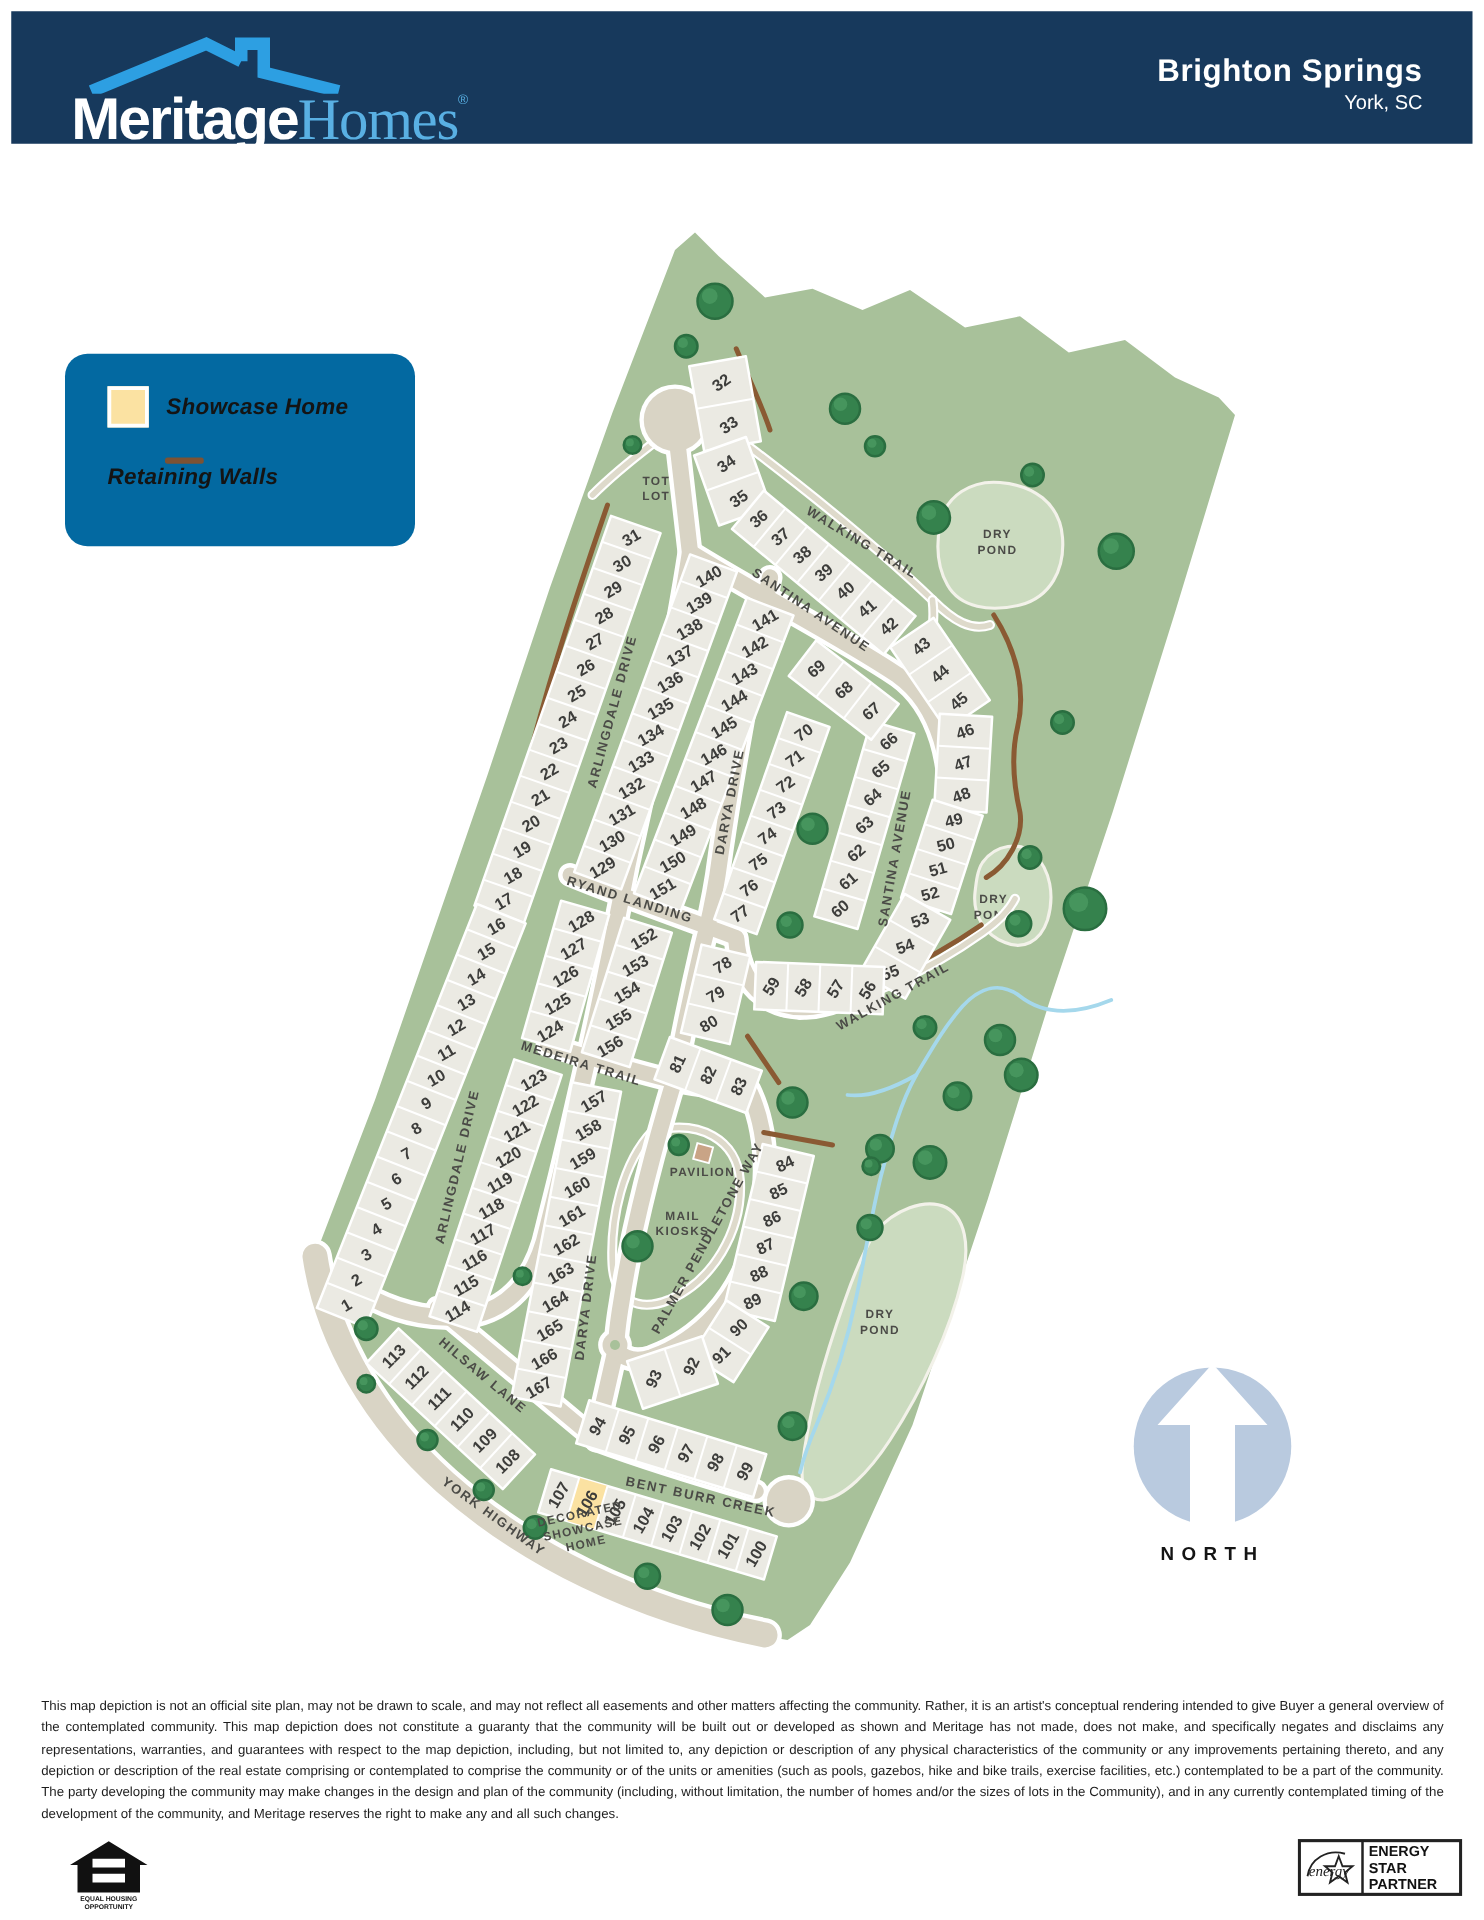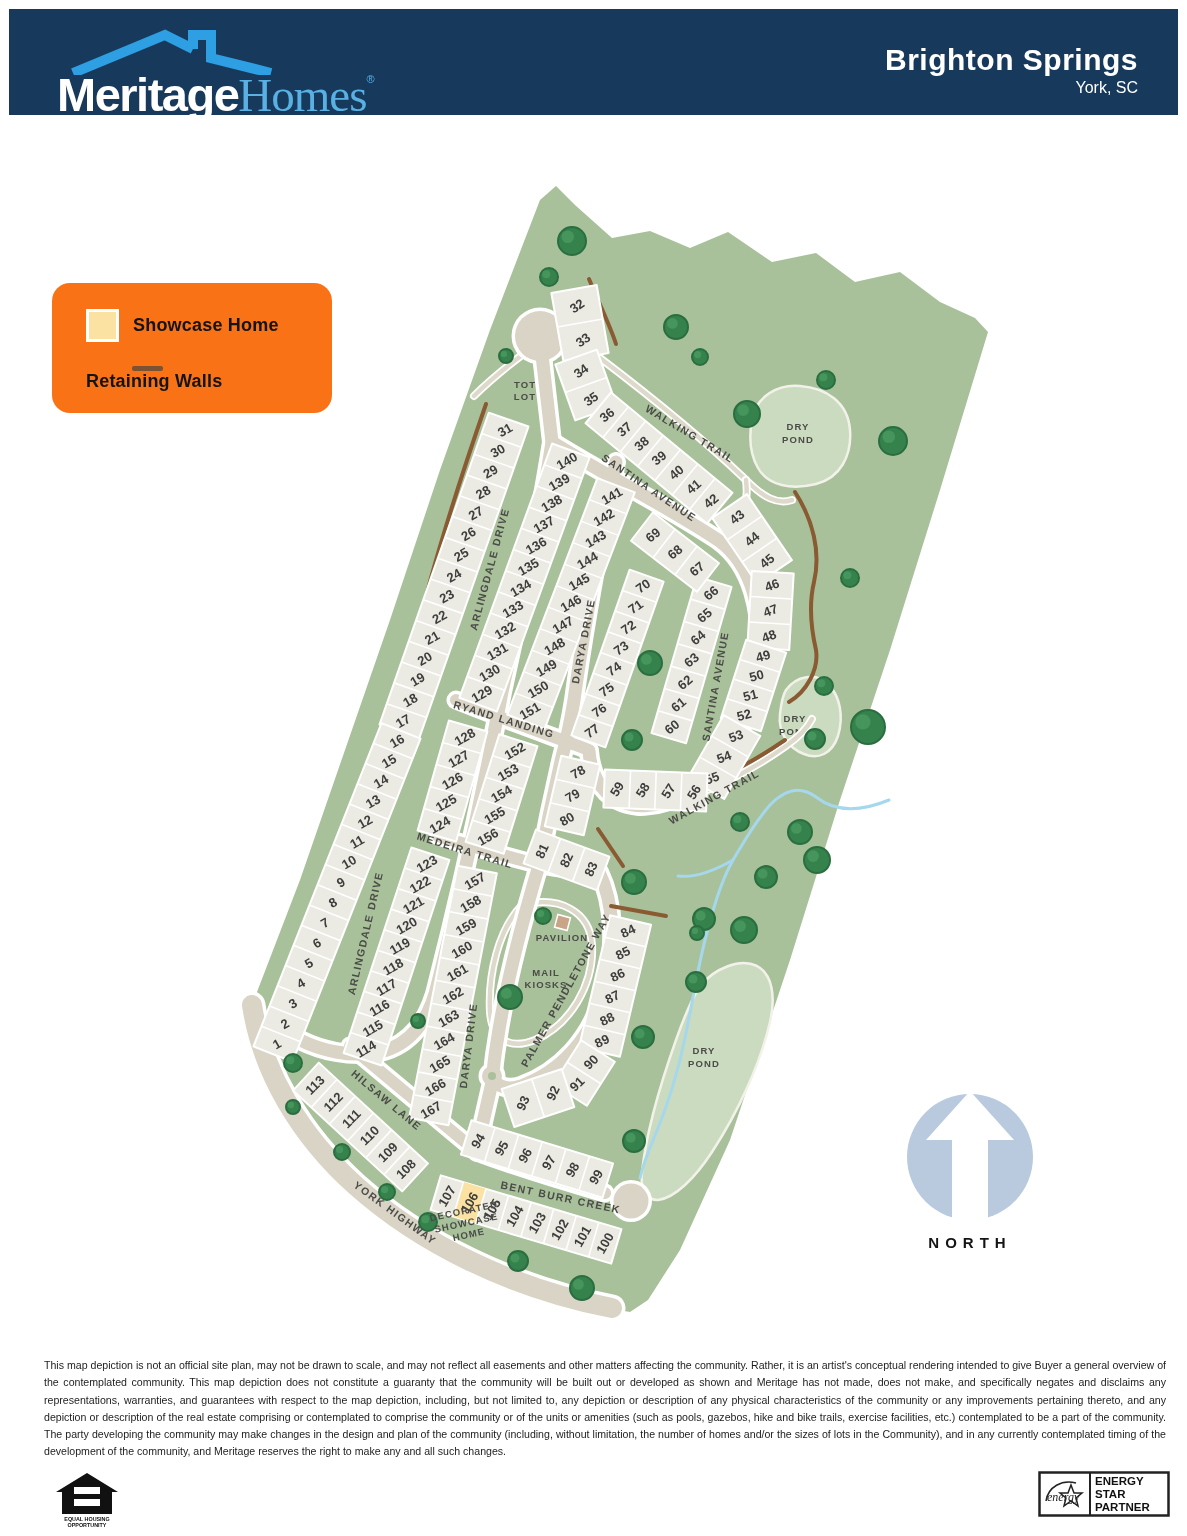--- a/index.html
+++ b/index.html
@@ -7,40 +7,40 @@
         font-family:"Liberation Sans",sans-serif;}
   
   .header{position:absolute;left:9px;top:9px;right:9px;height:106px;background:#17395c;z-index:5;}
   .brand{position:absolute;left:48px;top:18px;width:360px;height:100px;}
   .brand .roof{position:absolute;left:10px;top:2px;}
   .brand .word{position:absolute;left:0;top:40px;white-space:nowrap;}
   .brand .w1{font-size:47px;font-weight:800;color:#ffffff;letter-spacing:-1.5px;}
   .brand .w2{font-size:47px;color:#59b0e3;font-family:"Liberation Serif",serif;letter-spacing:-1px;}
   .brand .reg{font-size:11px;color:#59b0e3;vertical-align:28px;}
   .head-right{position:absolute;right:40px;top:34px;text-align:right;color:#fff;}
-  .head-right .community{font-size:30px;font-weight:800;letter-spacing:.5px;}
+  .head-right .community{font-size:25px;font-weight:800;letter-spacing:.5px;}
   .head-right .location{font-size:16px;margin-top:2px;font-weight:400;}
   
-  .legend{position:absolute;left:52px;top:283px;width:280px;height:130px;background:#f97316;
-          border-radius:18px;z-index:4;}
+  .legend{position:absolute;left:52px;top:283px;width:280px;height:154px;background:#0369a1;
+          border-radius:18px;z-index:4;font-style:italic;}
   .legend .item{position:absolute;left:34px;display:flex;align-items:center;}
   .legend .item1{top:26px;}
   .legend .item2{top:83px;flex-direction:column;}
   .legend .swatch{width:27px;height:27px;background:#fbe2a2;border:3px solid #ffffff;margin-right:14px;}
   .legend .wallline{width:31px;height:5px;border-radius:2px;background:#7d5233;margin-right:13px;}
   .legend .lbl{font-size:18px;font-weight:800;color:#141414;letter-spacing:.2px;}
   
   #map{position:absolute;left:0;top:0;z-index:1;}
   .street{font-size:10.5px;font-weight:700;fill:#4b4b47;letter-spacing:1.4px;}
   .lotnum{font-size:13px;font-weight:600;fill:#3d3d3b;}
   .amenity{font-size:9.5px;font-weight:700;fill:#4b4b47;letter-spacing:1.1px;}
   .northtxt{font-size:15px;font-weight:800;fill:#141414;letter-spacing:6px;}
   
   .disclaimer{position:absolute;left:33px;top:1357px;width:1122px;font-size:10.6px;line-height:1.63;
-              color:#1d1d1d;text-align:justify;z-index:4;margin-left:11px;}
+              color:#1d1d1d;text-align:justify;z-index:4;}
   
   .eho{position:absolute;left:52px;top:1472px;z-index:4;}
   .estar{position:absolute;left:1038px;top:1471px;z-index:4;}
 </style>
 </head>
 <body>
 
 <div class="page">
 
   <svg id="map" width="1187" height="1536" viewBox="0 0 1187 1536">

